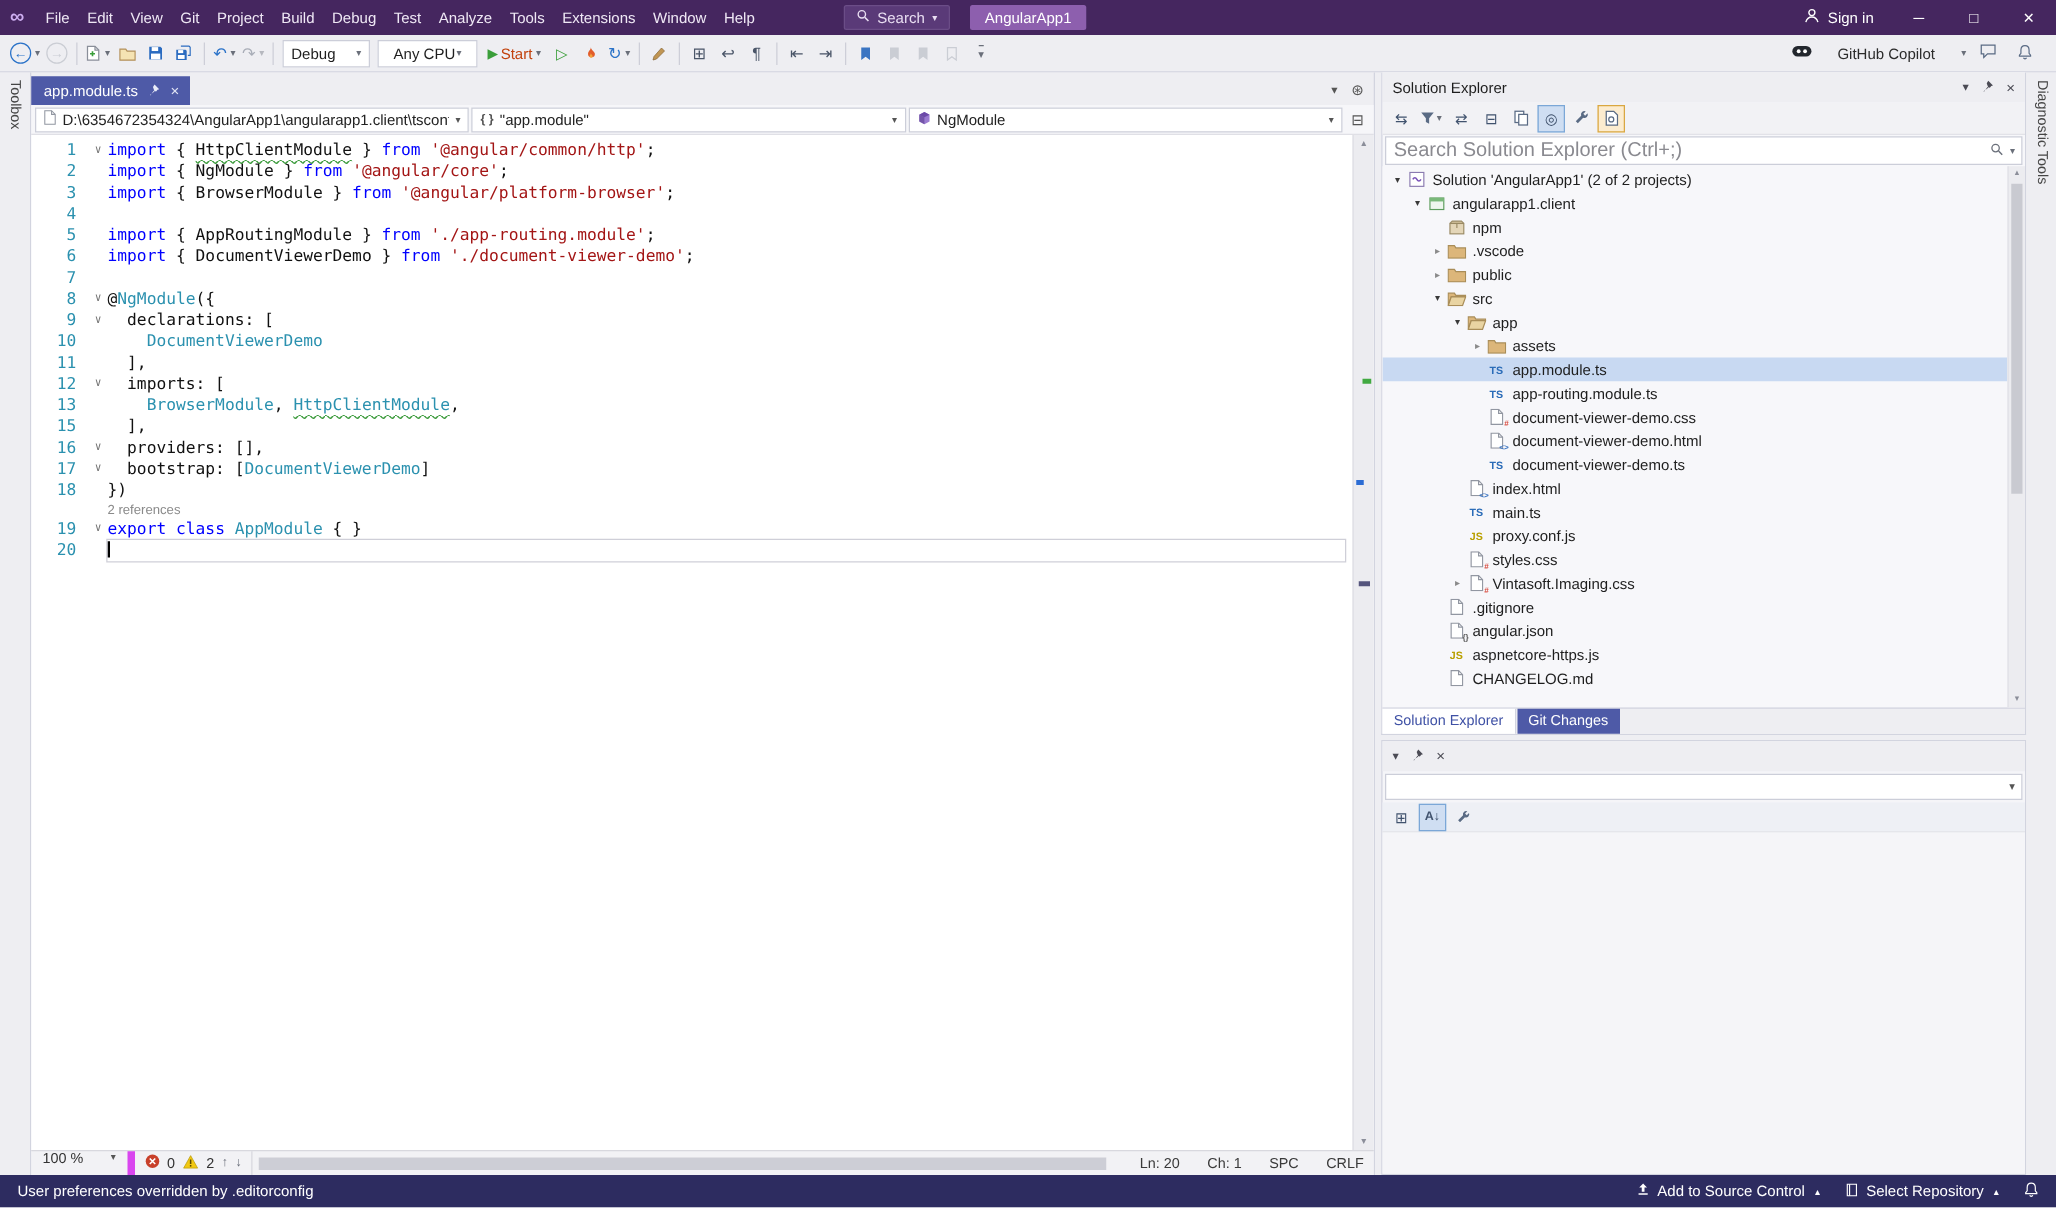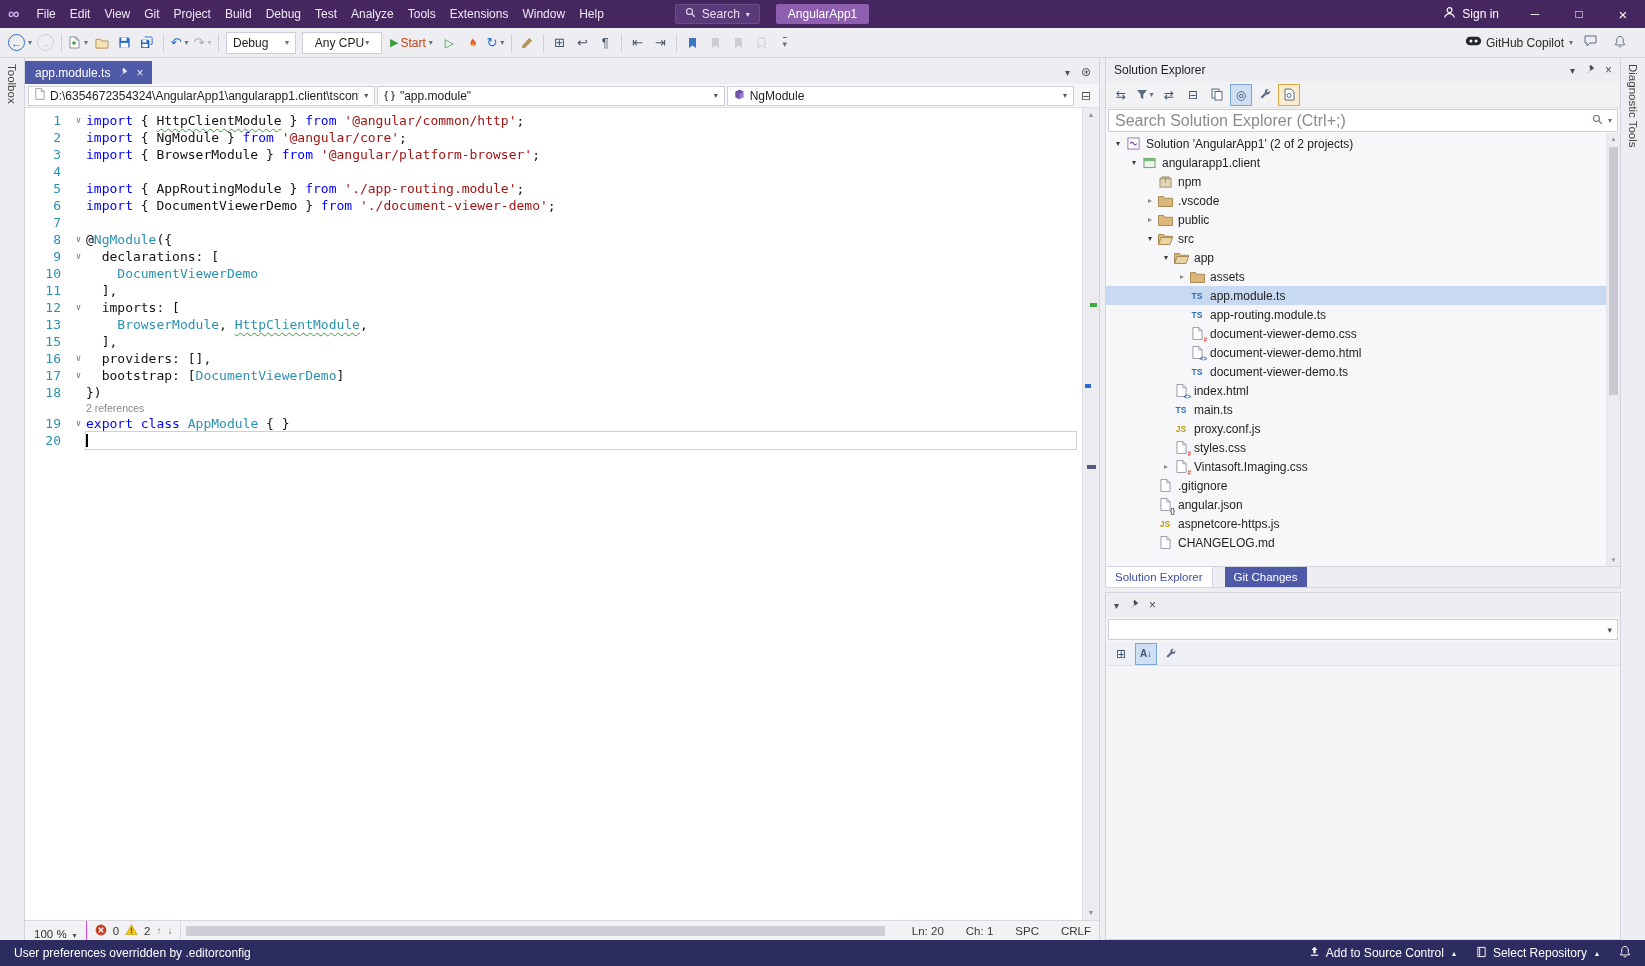--- a/index.html
+++ b/index.html
@@ -26,21 +26,21 @@
 .tbtn.disabled{opacity:.42}
 .tcaret{font-size:8px;color:#6a6f7a;margin-left:1px}
 .tsep{width:1px;height:18px;background:#cdced8;margin:0 4px}
 .tcombo{height:22px;background:#fff;border:1px solid #ccced9;display:flex;align-items:center;justify-content:space-between;padding:0 6px;margin:0 3px}
 .start-btn{padding:0 5px}
 .play{color:#3a9e3a;font-size:11px}
 .circle{width:17px;height:17px;border-radius:50%;border:1.4px solid #2a72c8;color:#2a72c8;display:flex;align-items:center;justify-content:center;font-size:11px}
 .circle.gray{border-color:#9aa0ab;color:#9aa0ab}
 .glyph{font-size:13px;color:#4a5568}
 .toolbar-right{margin-left:auto;display:flex;align-items:center;gap:6px;padding-right:8px}
-.copilot-btn{display:flex;align-items:center;gap:4px;color:#2b2b2b}
+.copilot-btn{display:flex;align-items:center;gap:20px;color:#2b2b2b}
 
 
 .workspace{flex:1;display:flex;min-height:0}
 .side-strip{flex:0 0 24px;width:24px;background:#eeeef2;position:relative}
 .vtext{position:absolute;top:6px;left:50%;transform:translateX(-50%);writing-mode:vertical-rl;font-size:11.5px;color:#454545;white-space:nowrap}
 
 
 .editor-col{flex:1;display:flex;flex-direction:column;min-width:0;border-left:1px solid #d2d4df;border-right:1px solid #d2d4df;background:#eeeef2}
 .tabbar{flex:0 0 26px;height:26px;display:flex;align-items:flex-end;position:relative}
 .doc-tab{height:23px;background:#4e5aa7;color:#fff;display:flex;align-items:center;gap:8px;padding:0 9px 0 10px}
@@ -62,21 +62,21 @@
 .tk-k{color:#0000ff}.tk-y{color:#2b91af}.tk-s{color:#a31515}.tk-p{color:#111}
 .wavy{text-decoration:underline;text-decoration-style:wavy;text-decoration-color:#3c9b3c;text-decoration-thickness:1px;text-underline-offset:3px}
 .code-line.cur .cl-text{outline:1px solid #cfcfd8}
 .caret-bar{display:inline-block;width:1.5px;height:13px;background:#000;vertical-align:-2px}
 .code-line.lens{height:14px;line-height:14px;font-family:"Liberation Sans",sans-serif;font-size:10.5px;color:#8a8a8a}
 .vscroll{flex:0 0 17px;background:#ececf0;border-left:1px solid #dddde3;position:relative}
 .vs-arrow{position:absolute;left:0;width:100%;text-align:center;color:#8b8e99;font-size:8px;height:14px;line-height:14px}
 .vs-mark{position:absolute;height:4px}
 
 .editor-bottom{flex:0 0 20px;height:20px;background:#f2f2f5;border-top:1px solid #d8d8de;display:flex;align-items:center;font-size:11.5px;color:#333}
-.zoom{display:flex;align-items:flex-end;gap:6px;padding:0 9px;border-right:1px solid #d946ef;height:100%}
+.zoom{display:flex;align-items:flex-start;gap:22px;padding:0 9px;border-right:6px solid #d946ef;height:100%}
 .zoom .caret{font-size:8px;color:#555}
 .health{display:flex;align-items:center;gap:6px;padding:0 8px;border-right:1px solid #d8d8de;height:100%}
 .health .nav{color:#6a6f7a;font-size:10px}
 .hs-track{flex:1;height:12px;margin:0 3px;position:relative}
 .hs-thumb{position:absolute;top:1px;left:2px;right:2px;height:10px;background:#cdced6}
 .doc-info{display:flex;padding-right:8px;color:#3a3a3a}
 .doc-info span{padding-left:22px}
 
 
 .vsplit{flex:0 0 5px;background:#eeeef2}
@@ -102,21 +102,21 @@
 .fbadge{font-weight:bold;font-size:8.5px}
 .fbadge.ts{color:#2b6cb8}.fbadge.js{color:#b9a000}
 .fmark{position:absolute;right:-1px;bottom:-3px;font-size:6.5px;font-weight:bold}
 .tree-label{padding-left:4px;color:#1e1e1e}
 .tree-scroll{flex:0 0 14px;background:#ececf0;border-left:1px solid #e0e0e6;position:relative}
 .ts-arrow{position:absolute;left:0;width:100%;text-align:center;color:#8b8e99;font-size:7px;height:12px;line-height:12px}
 .ts-thumb{position:absolute;left:2px;right:2px;top:14px;height:248px;background:#c9cad1}
 .se-tabs{flex:0 0 21px;display:flex;background:#eeeef2;border-top:1px solid #d2d4df;align-items:stretch}
 .se-tab{padding:0 9px;display:flex;align-items:center;font-size:11.5px}
 .se-tab.active{background:#fff;color:#3f51a5;border-right:1px solid #d2d4df}
-.se-tab.inactive{background:#4e5aa7;color:#fff;margin-left:12px}
+.se-tab.inactive{background:#4e5aa7;color:#fff;margin-left:1px}
 
 .props-panel{flex:1;display:flex;flex-direction:column;background:#f5f5f8;border:1px solid #d2d4df;margin-top:4px;min-height:0}
 .props-combo{flex:0 0 21px;margin:2px;background:#fff;border:1px solid #ccced9;display:flex;align-items:center;justify-content:flex-end;padding:0 5px;color:#555;font-size:9px}
 .props-toolbar{flex:0 0 24px;display:flex;align-items:center;gap:3px;padding:0 4px;border-bottom:1px solid #e2e2e8;background:#eef0f5}
 .props-body{flex:1;background:#f5f5f8}
 .alpha-ico{font-size:10px;font-weight:bold;color:#41536e}
 
 
 .statusbar{flex:0 0 26px;height:26px;background:#2d2c60;color:#fff;display:flex;align-items:center;padding:0 14px}
 .sb-right{margin-left:auto;display:flex;align-items:center;gap:20px}

